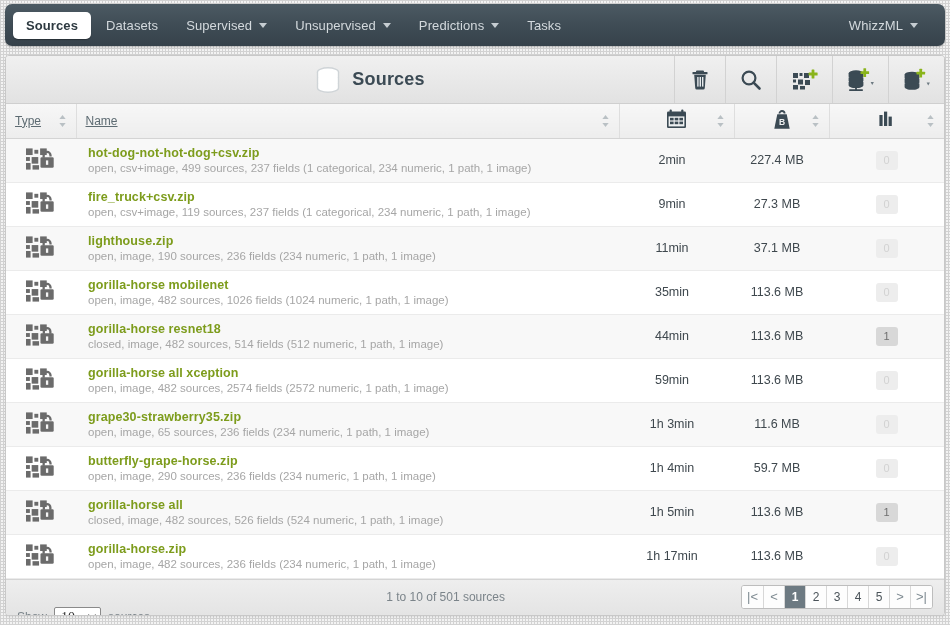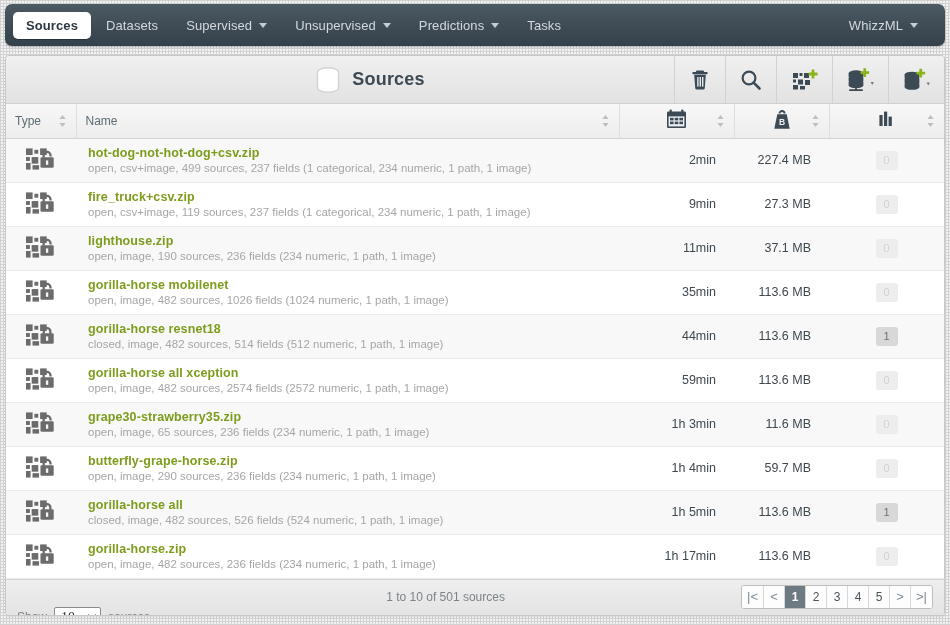--- a/index.html
+++ b/index.html
@@ -116,21 +116,21 @@
     height: 34px;
     font-size: 12px;
     font-weight: normal;
     color: #5d6b72;
     text-align: left;
     padding: 0 9px;
     position: relative;
     vertical-align: middle;
   }
   thead th + th { border-left: 1px solid #dedede; margin-left: 36px; }
-  .th-inner { display: flex; align-items: center; justify-content: space-between; height: 100%; }
+  .th-inner { display: flex; align-items: center; justify-content: space-between; height: 100%; text-decoration: underline; }
   .th-inner.center { justify-content: center; position: relative; }
   .th-label { white-space: nowrap; }
   .sort-arrows {
     display: inline-block;
     width: 9px;
     line-height: 0;
     flex-shrink: 0;
   }
   .sort-arrows svg { display: block; }
   .th-inner.center .sort-arrows { position: absolute; right: 0; }
@@ -140,21 +140,21 @@
   tbody tr.odd { background: #f8f8f8; }
   tbody td {
     border-bottom: 1px solid #ebebeb;
     padding: 0 9px;
     vertical-align: middle;
     font-size: 12px;
     color: #4a5359;
   }
   td.c-type { text-align: center; padding: 0; }
   td.c-name { padding-left: 12px; }
-  td.c-num { text-align: right; font-size: 12.5px; color: #3f484e; padding-right: 18px; }
+  td.c-num { text-align: center; font-size: 12.5px; color: #3f484e; padding-right: 18px; }
   td.c-badge { text-align: center; }
 
   .row-title {
     color: #7d9c1c;
     font-size: 12.5px;
     font-weight: bold;
     display: block;
     margin-bottom: 2px;
     cursor: pointer;
     letter-spacing: .1px;

